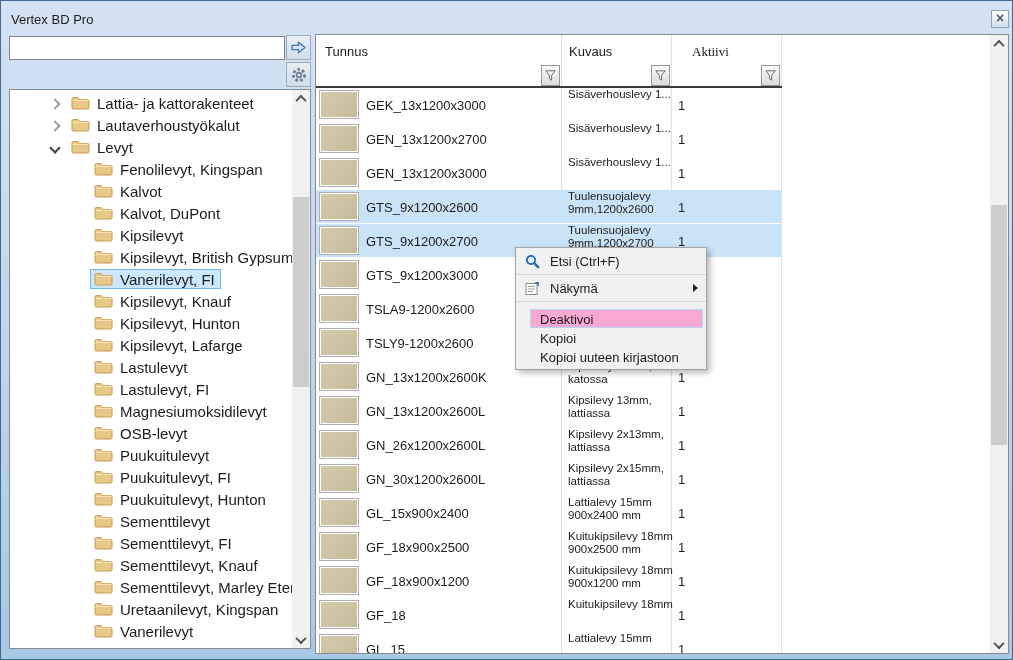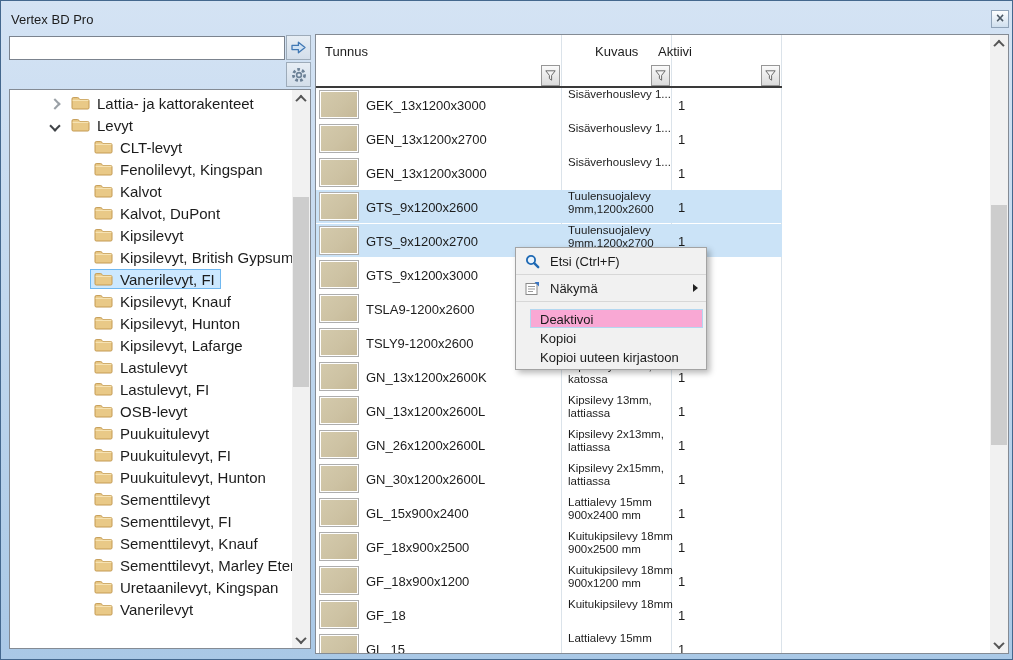--- a/index.html
+++ b/index.html
@@ -49,21 +49,21 @@
   .lvl1 .tree-content { margin-left:80px; }
   .selected-tree { background:#cce8ff; border-color:#70b8f0; }
   
   .table-panel {
     position:absolute; left:314px; top:33px; width:694px; height:620px; box-sizing:border-box;
     background:#fff; border:1px solid #848b94; overflow:hidden;
   }
   .colsep { position:absolute; top:0; bottom:0; width:1px; background:#dbe3ea; }
   .colsep.c1 { left:245px; } .colsep.c2 { left:355px; } .colsep.c3 { left:465px; }
   .thead-label { position:absolute; top:9px; font-size:13px; color:#1c1c1c; }
-  .hl-tunnus { left:9px; } .hl-kuvaus { left:253px;margin-left:26px; } .hl-aktiivi { left:342px; }
+  .hl-tunnus { left:9px; } .hl-kuvaus { left:253px; } .hl-aktiivi { left:376px;font-family:Liberation Serif, serif; }
   .header-line { position:absolute; left:0; top:51px; width:466px; height:2px; background:#3a3a3a; }
   .filter-btn {
     position:absolute; top:30px; width:19px; height:21px; box-sizing:border-box;
     background:linear-gradient(#fafafa,#dcdcdc); border:1px solid #979797;
     display:flex; align-items:center; justify-content:center;
   }
   .fb1 { left:225px; } .fb2 { left:335px; } .fb3 { left:445px; }
   .rows { position:absolute; left:0; top:53px; right:18px; bottom:0; overflow:hidden; }
   .trow { height:34px; position:relative; }
   .row-sel-bg { position:absolute; left:0; top:0; width:466px; height:33px; background:#cbe3f7; display:none; }
@@ -134,52 +134,52 @@
       <span class="folder-slot" style="display:flex;">
               <svg width="19" height="14" viewBox="0 0 19 14">
     <path d="M1,3 Q1,1.6 2.2,1.6 L6.6,1.6 Q7.4,1.6 7.9,2.3 L8.9,3.6 L16.8,3.6 Q18,3.6 18,4.8 L18,11.8 Q18,13 16.8,13 L2.2,13 Q1,13 1,11.8 Z" fill="#e9c987" stroke="#c49a52" stroke-width="1"></path>
     <path d="M1.6,4.4 L17.4,4.4" stroke="#f6e3b4" stroke-width="1.2"></path>
   </svg>
             </span>
       <span>Lattia- ja kattorakenteet</span>
     </span>
   </div>
         <div class="tree-row lvl0">
+    <span class="expander chev-right"></span>
+    <span class="tree-content">
+      <span class="folder-slot" style="display:flex;">
+              <svg width="19" height="14" viewBox="0 0 19 14">
+    <path d="M1,3 Q1,1.6 2.2,1.6 L6.6,1.6 Q7.4,1.6 7.9,2.3 L8.9,3.6 L16.8,3.6 Q18,3.6 18,4.8 L18,11.8 Q18,13 16.8,13 L2.2,13 Q1,13 1,11.8 Z" fill="#e9c987" stroke="#c49a52" stroke-width="1"></path>
+    <path d="M1.6,4.4 L17.4,4.4" stroke="#f6e3b4" stroke-width="1.2"></path>
+  </svg>
+            </span>
+      <span>Lautaverhoustyökalut</span>
+    </span>
+  </div>
+        <div class="tree-row lvl0">
     <span class="expander chev-down"></span>
     <span class="tree-content">
       <span class="folder-slot" style="display:flex;">
               <svg width="19" height="14" viewBox="0 0 19 14">
     <path d="M1,3 Q1,1.6 2.2,1.6 L6.6,1.6 Q7.4,1.6 7.9,2.3 L8.9,3.6 L16.8,3.6 Q18,3.6 18,4.8 L18,11.8 Q18,13 16.8,13 L2.2,13 Q1,13 1,11.8 Z" fill="#e9c987" stroke="#c49a52" stroke-width="1"></path>
     <path d="M1.6,4.4 L17.4,4.4" stroke="#f6e3b4" stroke-width="1.2"></path>
   </svg>
             </span>
       <span>Levyt</span>
     </span>
   </div>
         <div class="tree-row lvl1">
 
     <span class="tree-content">
       <span class="folder-slot" style="display:flex;">
               <svg width="19" height="14" viewBox="0 0 19 14">
     <path d="M1,3 Q1,1.6 2.2,1.6 L6.6,1.6 Q7.4,1.6 7.9,2.3 L8.9,3.6 L16.8,3.6 Q18,3.6 18,4.8 L18,11.8 Q18,13 16.8,13 L2.2,13 Q1,13 1,11.8 Z" fill="#e9c987" stroke="#c49a52" stroke-width="1"></path>
     <path d="M1.6,4.4 L17.4,4.4" stroke="#f6e3b4" stroke-width="1.2"></path>
   </svg>
             </span>
-      <span>CLT-levyt</span>
-    </span>
-  </div>
-        <div class="tree-row lvl1">
-
-    <span class="tree-content">
-      <span class="folder-slot" style="display:flex;">
-              <svg width="19" height="14" viewBox="0 0 19 14">
-    <path d="M1,3 Q1,1.6 2.2,1.6 L6.6,1.6 Q7.4,1.6 7.9,2.3 L8.9,3.6 L16.8,3.6 Q18,3.6 18,4.8 L18,11.8 Q18,13 16.8,13 L2.2,13 Q1,13 1,11.8 Z" fill="#e9c987" stroke="#c49a52" stroke-width="1"></path>
-    <path d="M1.6,4.4 L17.4,4.4" stroke="#f6e3b4" stroke-width="1.2"></path>
-  </svg>
-            </span>
       <span>Fenolilevyt, Kingspan</span>
     </span>
   </div>
         <div class="tree-row lvl1">
 
     <span class="tree-content">
       <span class="folder-slot" style="display:flex;">
               <svg width="19" height="14" viewBox="0 0 19 14">
     <path d="M1,3 Q1,1.6 2.2,1.6 L6.6,1.6 Q7.4,1.6 7.9,2.3 L8.9,3.6 L16.8,3.6 Q18,3.6 18,4.8 L18,11.8 Q18,13 16.8,13 L2.2,13 Q1,13 1,11.8 Z" fill="#e9c987" stroke="#c49a52" stroke-width="1"></path>
     <path d="M1.6,4.4 L17.4,4.4" stroke="#f6e3b4" stroke-width="1.2"></path>
@@ -287,20 +287,32 @@
         <div class="tree-row lvl1">
 
     <span class="tree-content">
       <span class="folder-slot" style="display:flex;">
               <svg width="19" height="14" viewBox="0 0 19 14">
     <path d="M1,3 Q1,1.6 2.2,1.6 L6.6,1.6 Q7.4,1.6 7.9,2.3 L8.9,3.6 L16.8,3.6 Q18,3.6 18,4.8 L18,11.8 Q18,13 16.8,13 L2.2,13 Q1,13 1,11.8 Z" fill="#e9c987" stroke="#c49a52" stroke-width="1"></path>
     <path d="M1.6,4.4 L17.4,4.4" stroke="#f6e3b4" stroke-width="1.2"></path>
   </svg>
             </span>
       <span>Lastulevyt, FI</span>
+    </span>
+  </div>
+        <div class="tree-row lvl1">
+
+    <span class="tree-content">
+      <span class="folder-slot" style="display:flex;">
+              <svg width="19" height="14" viewBox="0 0 19 14">
+    <path d="M1,3 Q1,1.6 2.2,1.6 L6.6,1.6 Q7.4,1.6 7.9,2.3 L8.9,3.6 L16.8,3.6 Q18,3.6 18,4.8 L18,11.8 Q18,13 16.8,13 L2.2,13 Q1,13 1,11.8 Z" fill="#e9c987" stroke="#c49a52" stroke-width="1"></path>
+    <path d="M1.6,4.4 L17.4,4.4" stroke="#f6e3b4" stroke-width="1.2"></path>
+  </svg>
+            </span>
+      <span>Magnesiumoksidilevyt</span>
     </span>
   </div>
         <div class="tree-row lvl1">
 
     <span class="tree-content">
       <span class="folder-slot" style="display:flex;">
               <svg width="19" height="14" viewBox="0 0 19 14">
     <path d="M1,3 Q1,1.6 2.2,1.6 L6.6,1.6 Q7.4,1.6 7.9,2.3 L8.9,3.6 L16.8,3.6 Q18,3.6 18,4.8 L18,11.8 Q18,13 16.8,13 L2.2,13 Q1,13 1,11.8 Z" fill="#e9c987" stroke="#c49a52" stroke-width="1"></path>
     <path d="M1.6,4.4 L17.4,4.4" stroke="#f6e3b4" stroke-width="1.2"></path>
   </svg>

